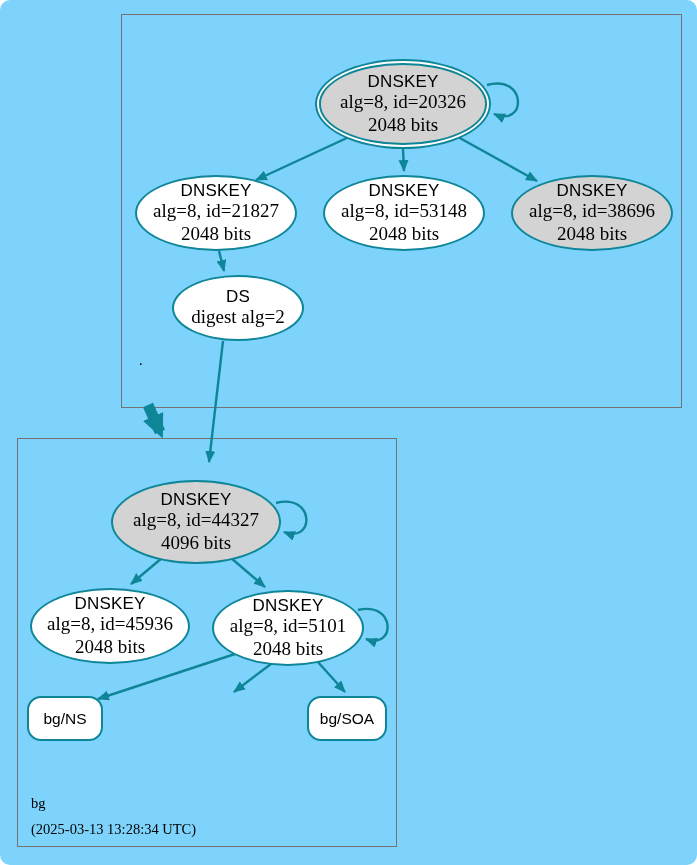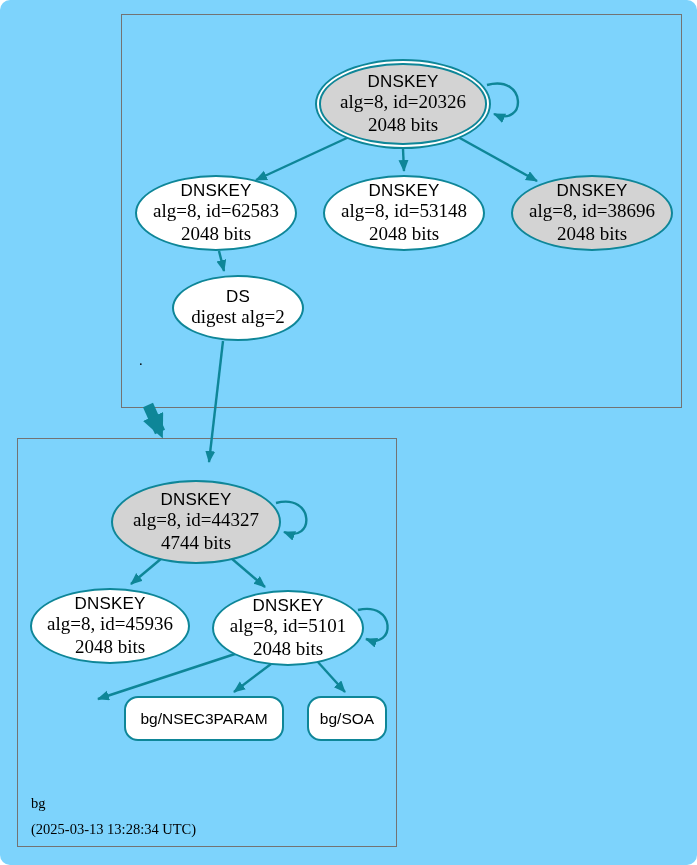--- a/index.html
+++ b/index.html
@@ -96,21 +96,21 @@
   <div class="node-outer" style="left:315px; top:59px; width:176px; height:90px;">
     <div class="node-inner">
       <span class="node-title">DNSKEY</span>
       <span class="node-detail">alg=8, id=20326</span>
       <span class="node-detail">2048 bits</span>
     </div>
   </div>
 
   <div class="node" style="left:135px; top:175px; width:162px; height:76px;">
     <span class="node-title">DNSKEY</span>
-    <span class="node-detail">alg=8, id=62583</span>
+    <span class="node-detail">alg=8, id=21827</span>
     <span class="node-detail">2048 bits</span>
   </div>
 
   <div class="node" style="left:323px; top:175px; width:162px; height:76px;">
     <span class="node-title">DNSKEY</span>
     <span class="node-detail">alg=8, id=53148</span>
     <span class="node-detail">2048 bits</span>
   </div>
 
   <div class="node gray" style="left:511px; top:175px; width:162px; height:76px;">
@@ -122,37 +122,37 @@
   <div class="node" style="left:172px; top:275px; width:132px; height:66px;">
     <span class="node-title">DS</span>
     <span class="node-detail">digest alg=2</span>
   </div>
 
   <div class="zone-label" style="left:139px; top:352px;">.</div>
 
   <div class="node gray" style="left:111px; top:480px; width:170px; height:84px;">
     <span class="node-title">DNSKEY</span>
     <span class="node-detail">alg=8, id=44327</span>
-    <span class="node-detail">4744 bits</span>
+    <span class="node-detail">4096 bits</span>
   </div>
 
   <div class="node" style="left:30px; top:588px; width:160px; height:76px;">
     <span class="node-title">DNSKEY</span>
     <span class="node-detail">alg=8, id=45936</span>
     <span class="node-detail">2048 bits</span>
   </div>
 
   <div class="node" style="left:212px; top:590px; width:152px; height:76px;">
     <span class="node-title">DNSKEY</span>
     <span class="node-detail">alg=8, id=5101</span>
     <span class="node-detail">2048 bits</span>
   </div>
 
-  <div class="rrset" style="left:124px; top:696px; width:160px; height:45px;">
-    <span>bg/NSEC3PARAM</span>
+  <div class="rrset" style="left:27px; top:696px; width:76px; height:45px;">
+    <span>bg/NS</span>
   </div>
   <div class="rrset" style="left:307px; top:696px; width:80px; height:45px;">
     <span>bg/SOA</span>
   </div>
 
   <div class="zone-label" style="left:31px; top:795px;">bg</div>
   <div class="zone-label" style="left:31px; top:821px;">(2025-03-13 13:28:34 UTC)</div>
 
 </div>
 

